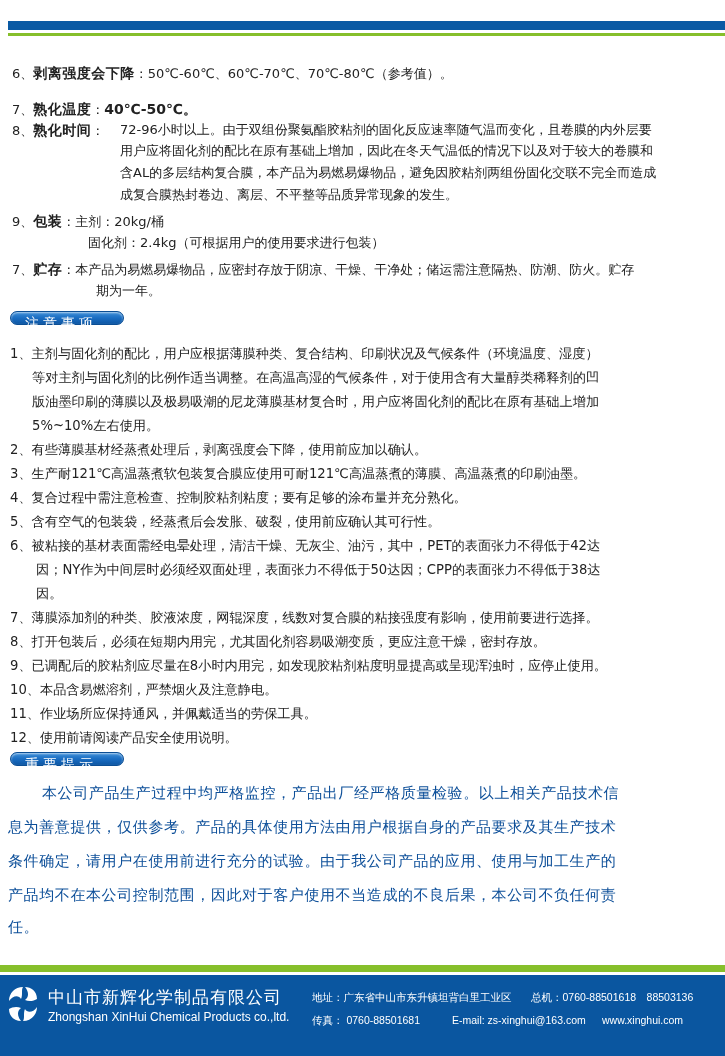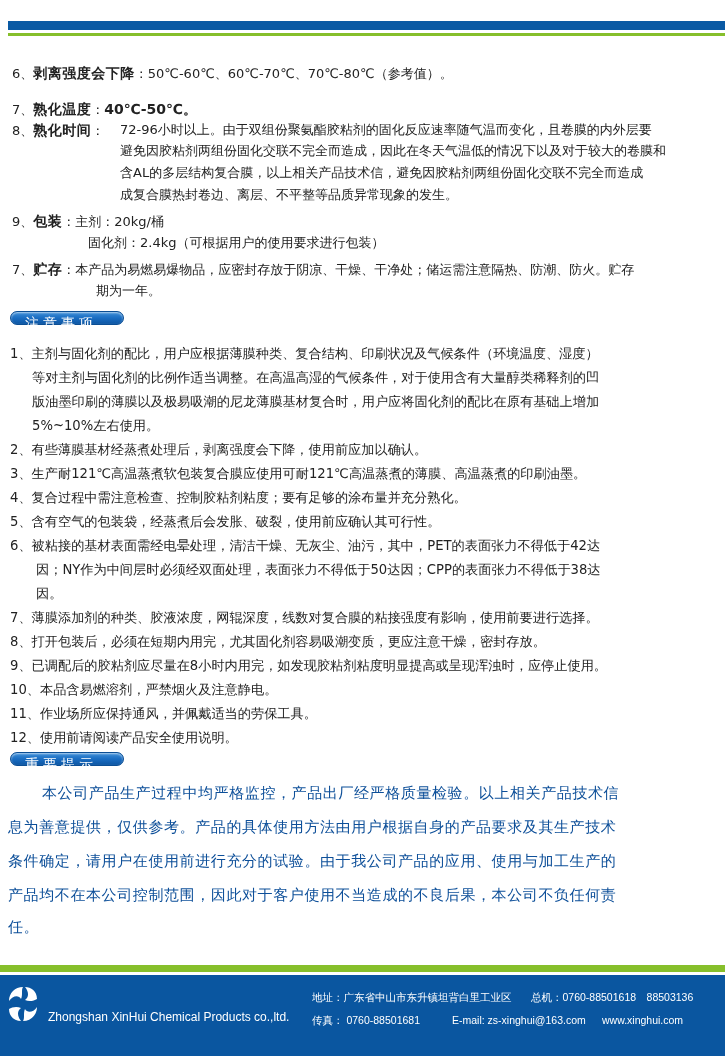--- a/index.html
+++ b/index.html
@@ -47,22 +47,22 @@
   <div class="row" style="top:62px;">
     <span>6、</span><span class="label">剥离强度会下降</span><span>：</span><span>50℃-60℃、60℃-70℃、70℃-80℃（参考值）。</span>
   </div>
   <div class="row" style="top:90px;margin-top:8px;">
     <span>7、</span><span class="label">熟化温度</span><span>：</span><span style="font-weight:bold;font-size:14px;">40℃-50℃。</span>
   </div>
   <div class="row" style="top:119px;">
     <span>8、</span><span class="label">熟化时间</span><span>：</span>
   </div>
   <div class="cont" style="left:120px;top:119px;">72-96小时以上。由于双组份聚氨酯胶粘剂的固化反应速率随气温而变化，且卷膜的内外层要</div>
-  <div class="cont" style="left:120px;top:140px;">避免因胶粘剂两组份固化交联不完全而造成，因此在冬天气温低的情况下以及对于较大的卷膜和</div>
-  <div class="cont" style="left:120px;top:162px;">含AL的多层结构复合膜，以上相关产品技术信，避免因胶粘剂两组份固化交联不完全而造成</div>
+  <div class="cont" style="left:120px;top:140px;">用户应将固化剂的配比在原有基础上增加，因此在冬天气温低的情况下以及对于较大的卷膜和</div>
+  <div class="cont" style="left:120px;top:162px;">含AL的多层结构复合膜，本产品为易燃易爆物品，避免因胶粘剂两组份固化交联不完全而造成</div>
   <div class="cont" style="left:120px;top:184px;">成复合膜热封卷边、离层、不平整等品质异常现象的发生。</div>
 
   <div class="row" style="top:210px;">
     <span>9、</span><span class="label">包装</span><span>：</span><span>主剂：20kg/桶</span>
   </div>
   <div class="cont" style="left:88px;top:232px;">固化剂：2.4kg（可根据用户的使用要求进行包装）</div>
 
   <div class="row" style="top:258px;">
     <span>7、</span><span class="label">贮存</span><span>：</span><span>本产品为易燃易爆物品，应密封存放于阴凉、干燥、干净处；储运需注意隔热、防潮、防火。贮存</span>
   </div>
@@ -102,19 +102,20 @@
 </div>
 
 <div class="footer-green"></div>
 <div class="footer">
   <svg class="logo" viewBox="0 0 32 38">
     <path d="M16 2 C 8 2 2 8 2 16 C 6 10 12 10 14 14 C 16 10 14 5 16 2 Z" fill="#ffffff"></path>
     <path d="M30 14 C 30 6 24 2 18 2 C 22 7 22 12 18 15 C 22 17 27 16 30 14 Z" fill="#ffffff"></path>
     <path d="M16 36 C 24 36 30 30 30 22 C 26 28 20 28 18 24 C 16 28 18 33 16 36 Z" fill="#ffffff"></path>
     <path d="M2 24 C 2 32 8 36 14 36 C 10 31 10 26 14 23 C 10 21 5 22 2 24 Z" fill="#ffffff"></path>
   </svg>
+  <div class="company-cn">中山市新辉化学制品有限公司</div>
   <div class="company-en">Zhongshan XinHui Chemical Products co.,ltd.</div>
   <div class="finfo" style="left:312px;top:16px;">地址：广东省中山市东升镇坦背白里工业区</div>
   <div class="finfo" style="left:531px;top:16px;">总机：0760-88501618　88503136</div>
   <div class="finfo" style="left:312px;top:39px;">传真： 0760-88501681</div>
   <div class="finfo" style="left:452px;top:39px;">E-mail: zs-xinghui@163.com</div>
   <div class="finfo" style="left:602px;top:39px;">www.xinghui.com</div>
 </div>
 
 </body></html>

